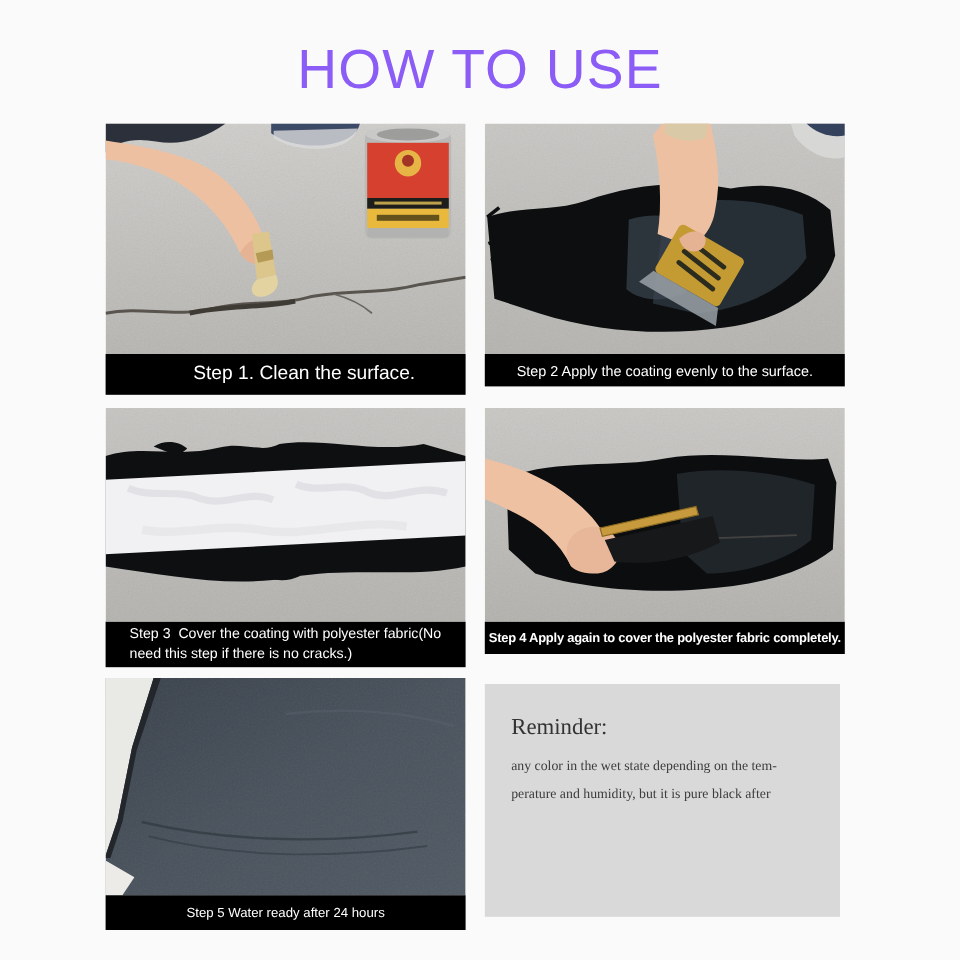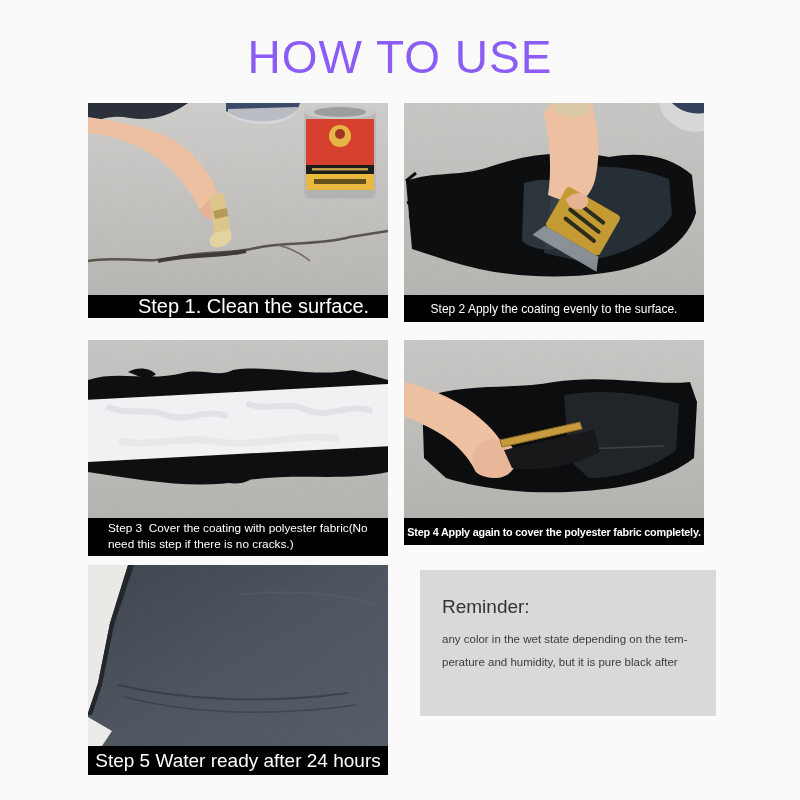--- a/index.html
+++ b/index.html
@@ -15,29 +15,29 @@
   #p1,#p2{top:103px;}
   #p3,#p4{top:340px;}
   #p5{top:565px;}
   #p1,#p3,#p5{left:88px;}
   #p2,#p4{left:404px;}
   .photo{display:block;}
   .caption{
     background:#000;color:#fff;display:flex;align-items:center;justify-content:center;
     overflow:hidden;white-space:nowrap;
   }
-  .cap-1{height:23px;font-size:20px;padding-left:31px;}
+  .cap-1{height:34px;font-size:16px;padding-left:31px;}
   .cap-2{height:27px;font-size:12px;}
   .cap-3{height:38px;font-size:11.8px;line-height:1.35;white-space:pre-wrap;
          justify-content:flex-start;text-align:left;padding:2px 20px;box-sizing:border-box;}
   .cap-4{height:27px;font-size:10.8px;letter-spacing:-0.2px;font-weight:bold;}
-  .cap-5{height:29px;font-size:19px;}
+  .cap-5{height:29px;font-size:11px;}
   .reminder{
-    position:absolute;left:420px;top:570px;width:296px;height:146px;
-    background:#d9d9d9;box-sizing:border-box;padding:26px 20px 0 22px;color:#3a3a3a;
+    position:absolute;left:404px;top:570px;width:296px;height:194px;
+    background:#d9d9d9;box-sizing:border-box;padding:26px 20px 0 22px;color:#3a3a3a;font-family:Liberation Serif, serif;
   }
   .reminder-heading{font-size:19px;color:#333;margin-bottom:10px;}
   .reminder-line{font-size:11.5px;line-height:23px;color:#3c3c3c;white-space:nowrap;}
 </style>
 </head>
 <body>
 
 <div id="page">
 
   <div class="page-title">HOW TO USE</div>

